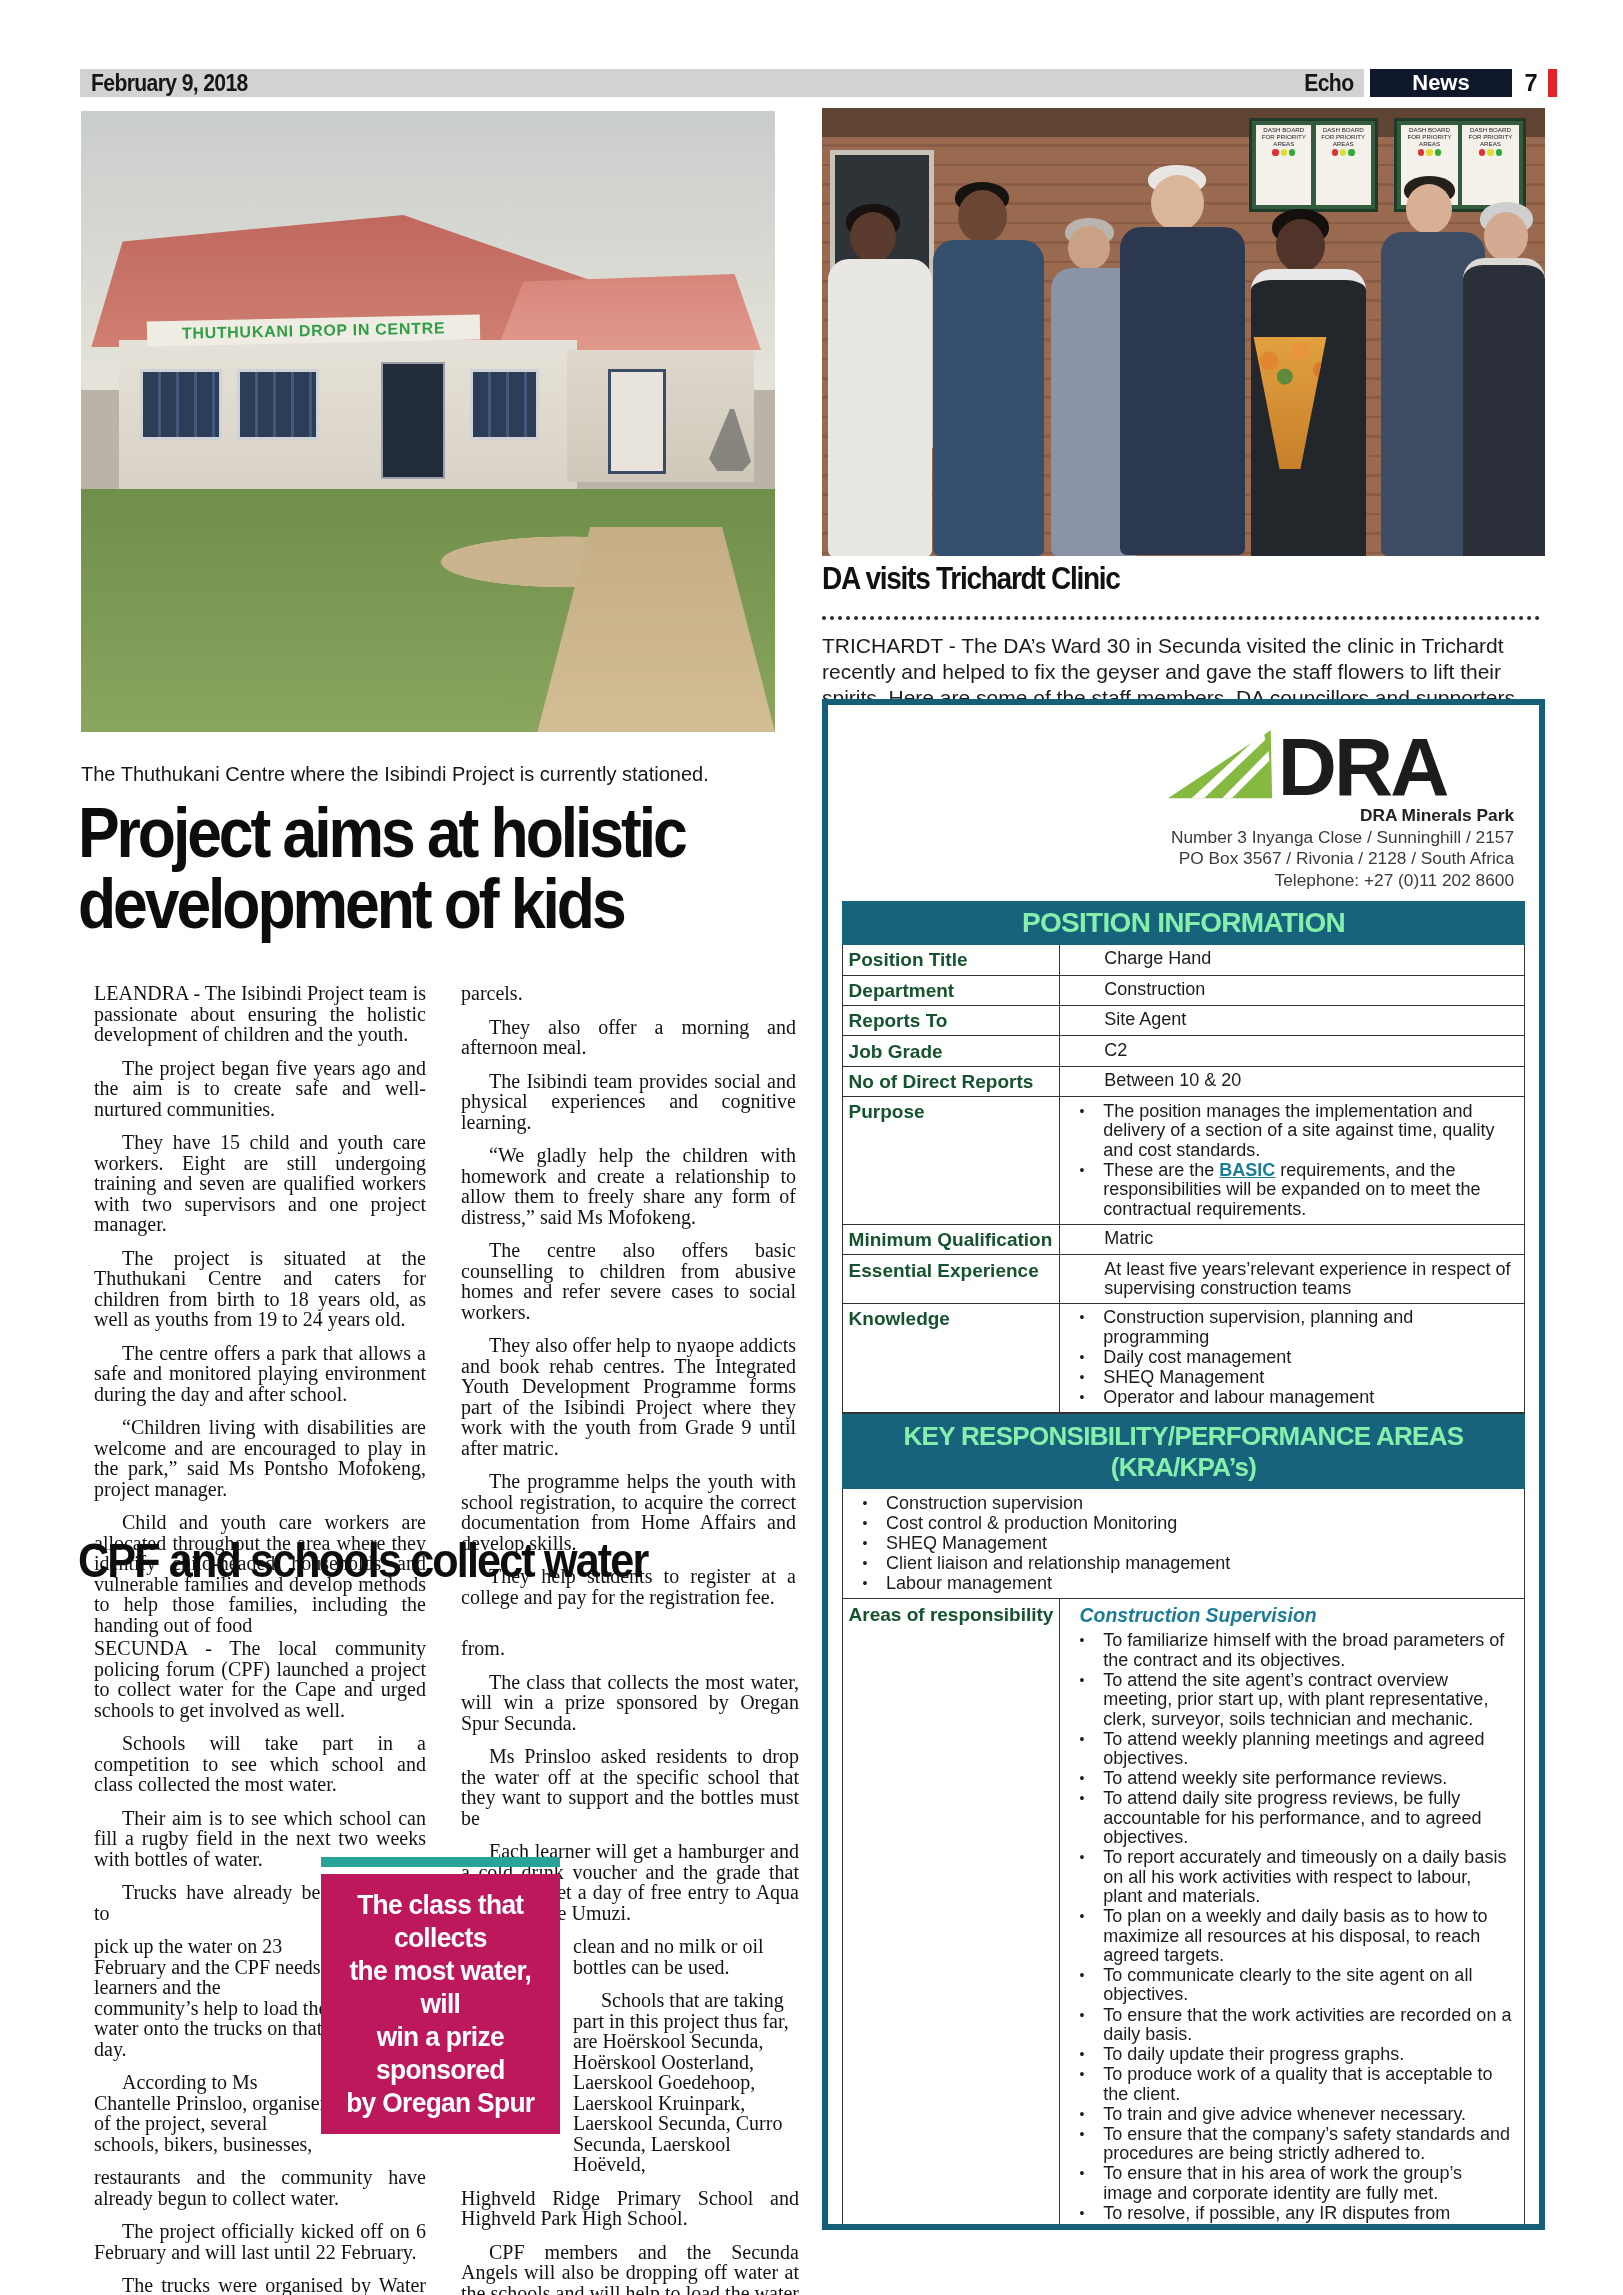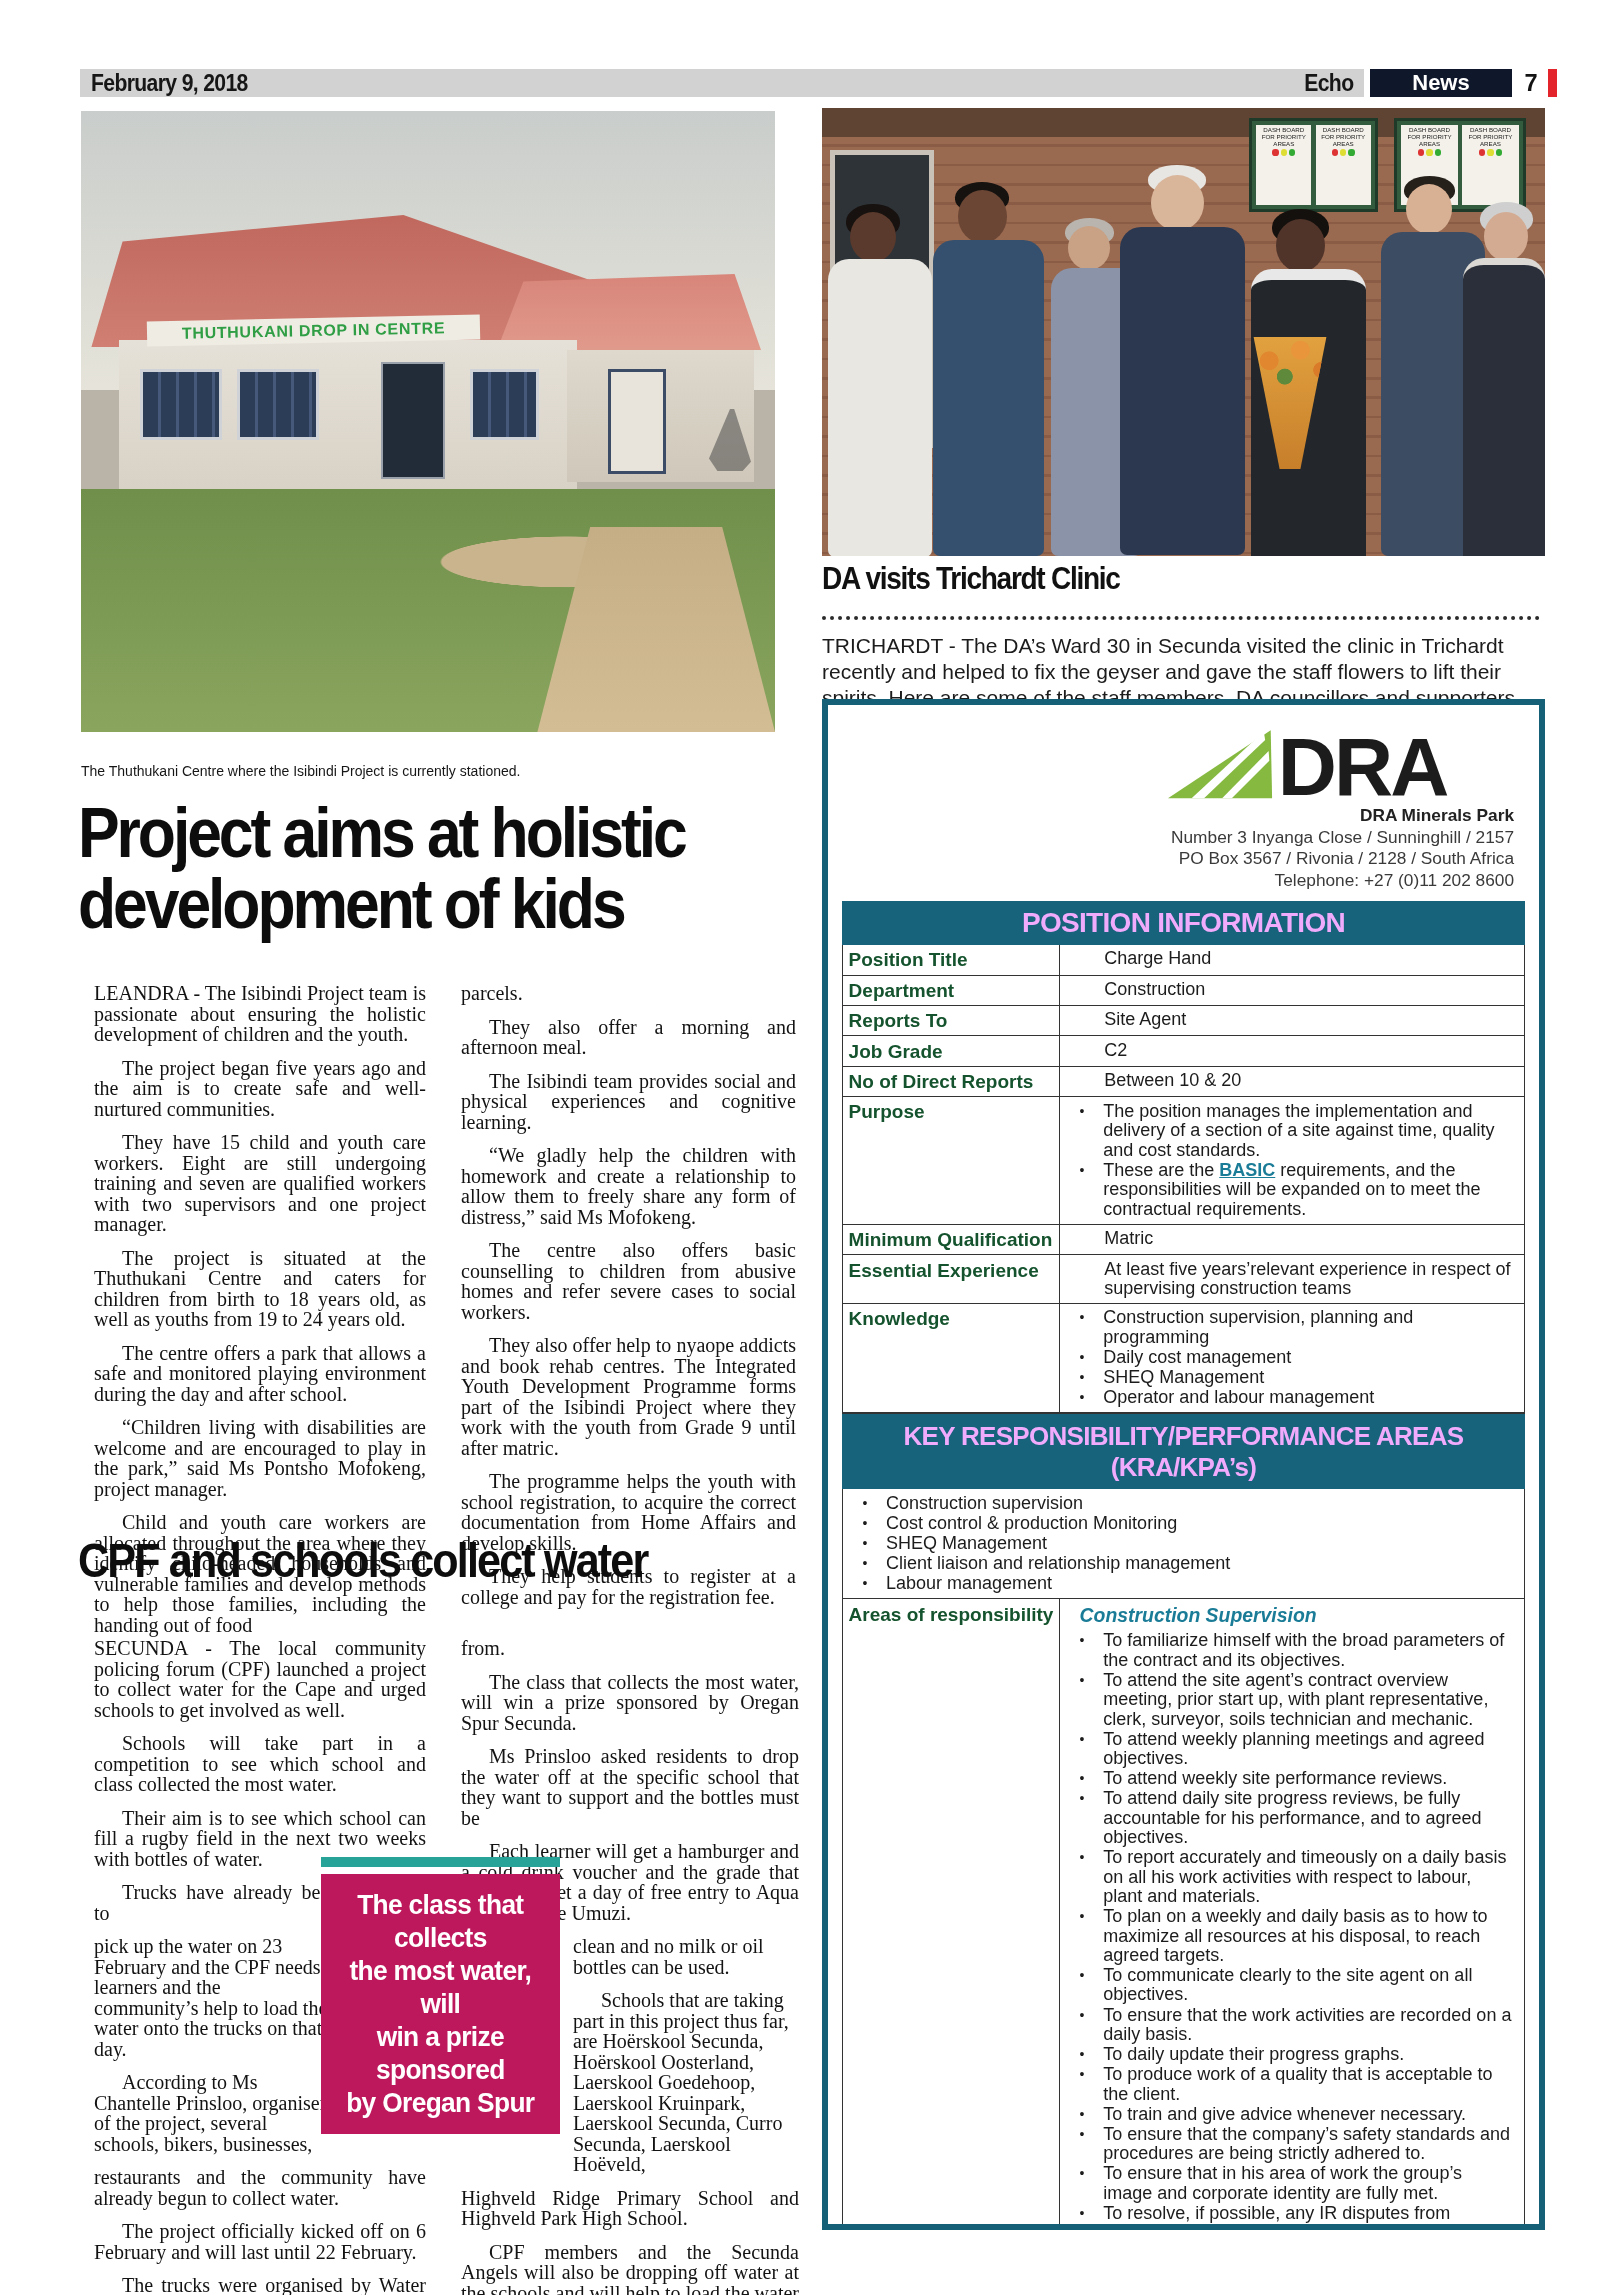--- a/index.html
+++ b/index.html
@@ -52,21 +52,21 @@
   .fig .hair{position:absolute;border-radius:50% 50% 45% 45%;}
   .fig .body{position:absolute;border-radius:21px 21px 7px 7px;}
   .bouquet{position:absolute;left:416px;top:229px;width:104px;height:132px;z-index:9;
         background:radial-gradient(circle 9.7px at 30% 18%,#e0872f 0 9px,transparent 9.7px),
                    radial-gradient(circle 9.7px at 60% 10%,#e8953b 0 9px,transparent 9.7px),
                    radial-gradient(circle 8.3px at 80% 25%,#d97b28 0 7.6px,transparent 8.3px),
                    radial-gradient(circle 8.3px at 45% 30%,#5f8a3c 0 7.6px,transparent 8.3px),
                    linear-gradient(#e2a13f,#c77f2a);
         clip-path:polygon(15% 0,85% 0,60% 100%,40% 100%);}
   
-  .caption{position:absolute;font-size:14px;color:#161616;}
+  .caption{position:absolute;font-size:20px;color:#161616;}
   .headline{position:absolute;font-weight:bold;color:#0d0d0d;letter-spacing:-3.5px;line-height:1.0;
         transform:scaleX(.88);transform-origin:left top;white-space:pre-line;}
   #headline1{left:78px;top:797px;width:854px;font-size:71px;}
   #headline2{left:78px;top:1536px;width:798px;font-size:49px;letter-spacing:-2.1px;}
   #da-title{position:absolute;left:822px;top:561px;font-weight:bold;font-size:30.5px;letter-spacing:-1.4px;
         transform:scaleX(.92);transform-origin:left top;color:#111;}
   #da-dots{position:absolute;left:822px;top:616px;width:718px;border-top:4.9px dotted #2b2b2b;}
   #da-caption{position:absolute;left:822px;top:633px;width:723px;font-size:21px;line-height:26px;color:#1c1c1c;}
   
   .article{position:absolute;font-family:"Liberation Serif",serif;font-size:20px;line-height:20.5px;color:#131313;}
@@ -83,21 +83,21 @@
   .pq-strip{height:9.7px;background:#27a398;}
   .pq-box{margin-top:7px;background:#be185d;color:#fff;text-align:center;padding:14px 4.2px 15.3px;}
   .pq-text{font-weight:bold;font-size:28px;line-height:33px;letter-spacing:-0.7px;white-space:pre-line;
         transform:scaleX(.94);transform-origin:center top;}
   
   #ad{position:absolute;left:822px;top:699px;width:723px;height:1531px;border:6.2px solid #155f77;
       box-sizing:border-box;background:#fff;padding:14px 14px 0;overflow:hidden;}
   .ad-logo-row{display:flex;justify-content:flex-end;margin:7px 9.7px 2.8px 0;}
   .ad-address{text-align:right;font-size:17.3px;line-height:21.5px;color:#3a3a3a;margin:4.2px 11px 9.7px 0;}
   .ad-address .first{font-weight:bold;color:#222;}
-  .ad-bar{background:#17637c;color:#f0abfc;font-weight:bold;text-align:center;font-size:28px;
+  .ad-bar{background:#17637c;color:#86efac;font-weight:bold;text-align:center;font-size:28px;
         padding:6.2px 0;letter-spacing:-0.7px;}
   .ad-bar.small{font-size:26px;}
   .adtable{border:1.4px solid #333;border-top:none;}
   .trow{display:flex;border-bottom:1.4px solid #333;}
   .trow:last-child{border-bottom:1.4px solid #333;}
   .tlabel{flex:0 0 205px;border-right:1.4px solid #333;padding:4.2px 5.6px;color:#14532d;font-weight:bold;
         font-size:19px;line-height:21px;}
   .tval{flex:1;padding:4.2px 7px 4.2px 0;font-size:18px;line-height:19.4px;color:#1c1c1c;}
   .tval.plain{padding-left:44px;}
   .bul{display:flex;margin:0.7px 0;}

